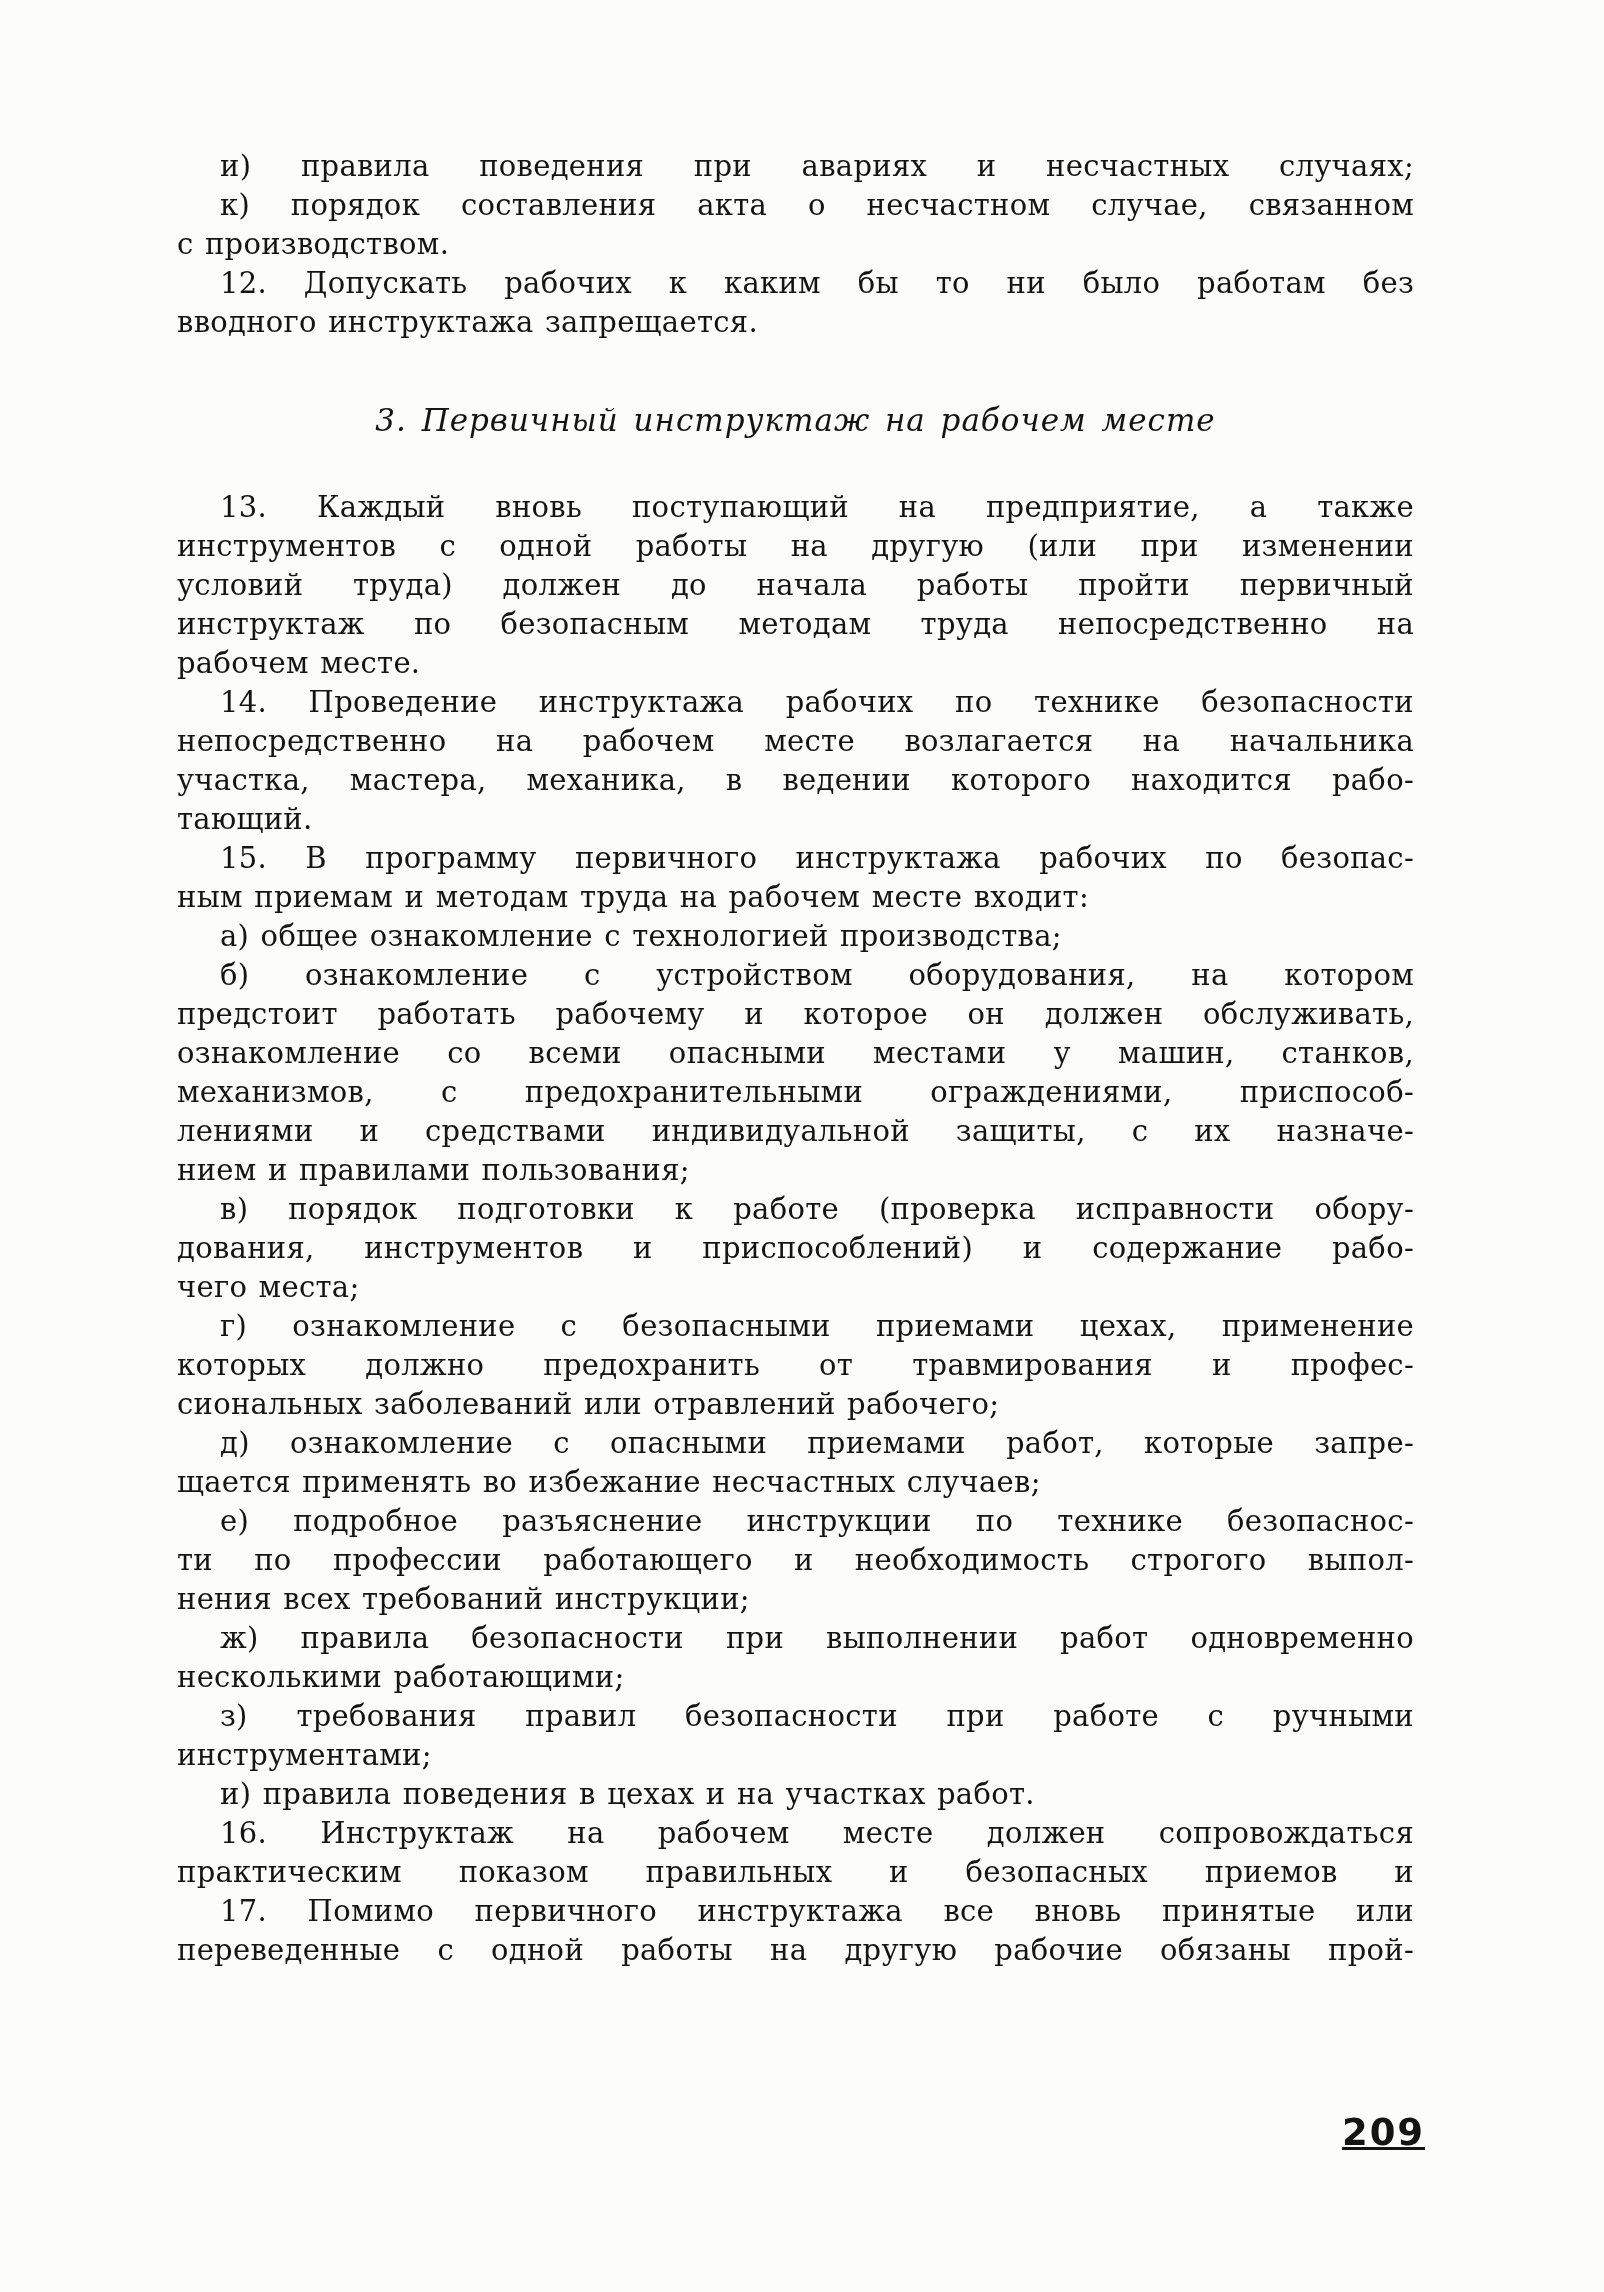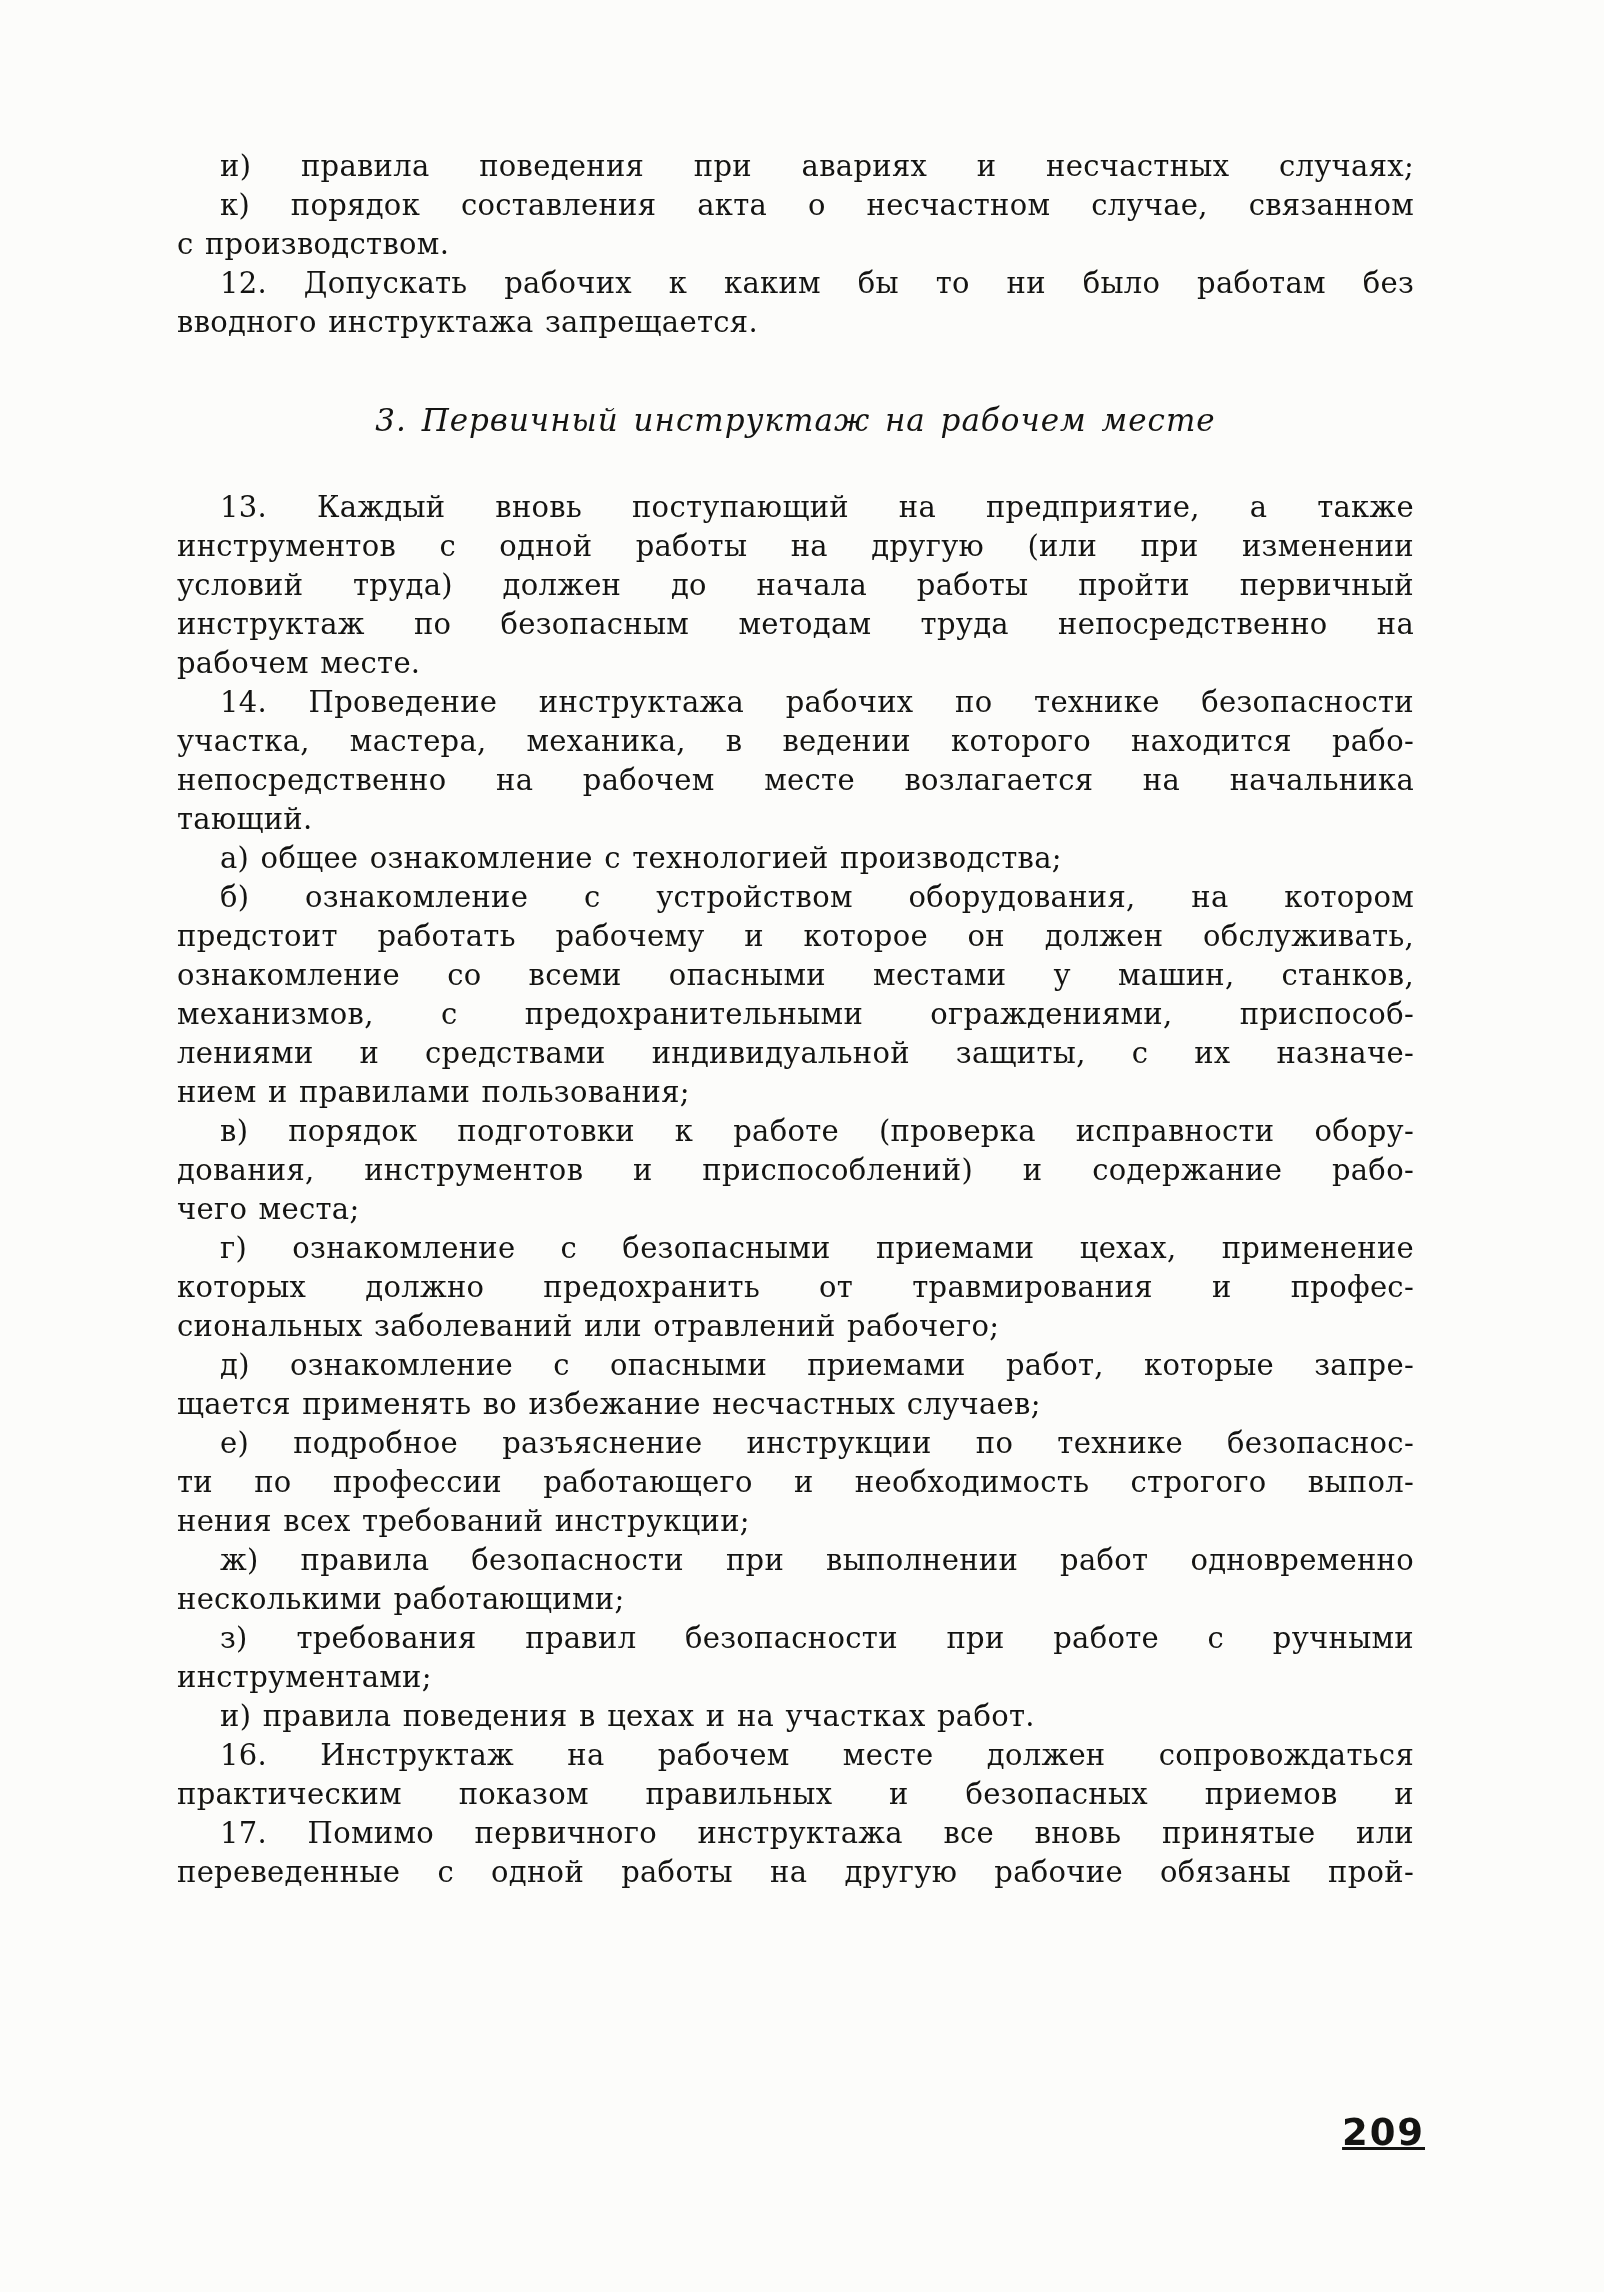--- a/index.html
+++ b/index.html
@@ -79,23 +79,27 @@
   <section id="main-paragraphs">
       <div class="paragraph">
         <div class="line first fill">13. Каждый вновь поступающий на предприятие, а также</div>
         <div class="line fill">инструментов с одной работы на другую (или при изменении</div>
         <div class="line fill">условий труда) должен до начала работы пройти первичный</div>
         <div class="line fill">инструктаж по безопасным методам труда непосредственно на</div>
         <div class="line">рабочем месте.</div>
       </div>
       <div class="paragraph">
         <div class="line first fill">14. Проведение инструктажа рабочих по технике безопасности</div>
+        <div class="line fill">непосредственно на рабочем месте возлагается на начальника</div>
         <div class="line fill">участка, мастера, механика, в ведении которого находится рабо-</div>
-        <div class="line fill">непосредственно на рабочем месте возлагается на начальника</div>
         <div class="line">тающий.</div>
+      </div>
+      <div class="paragraph">
+        <div class="line first fill">15. В программу первичного инструктажа рабочих по безопас-</div>
+        <div class="line">ным приемам и методам труда на рабочем месте входит:</div>
       </div>
       <div class="paragraph">
         <div class="line first">а) общее ознакомление с технологией производства;</div>
       </div>
       <div class="paragraph">
         <div class="line first fill">б) ознакомление с устройством оборудования, на котором</div>
         <div class="line fill">предстоит работать рабочему и которое он должен обслуживать,</div>
         <div class="line fill">ознакомление со всеми опасными местами у машин, станков,</div>
         <div class="line fill">механизмов, с предохранительными ограждениями, приспособ-</div>
         <div class="line fill">лениями и средствами индивидуальной защиты, с их назначе-</div>

